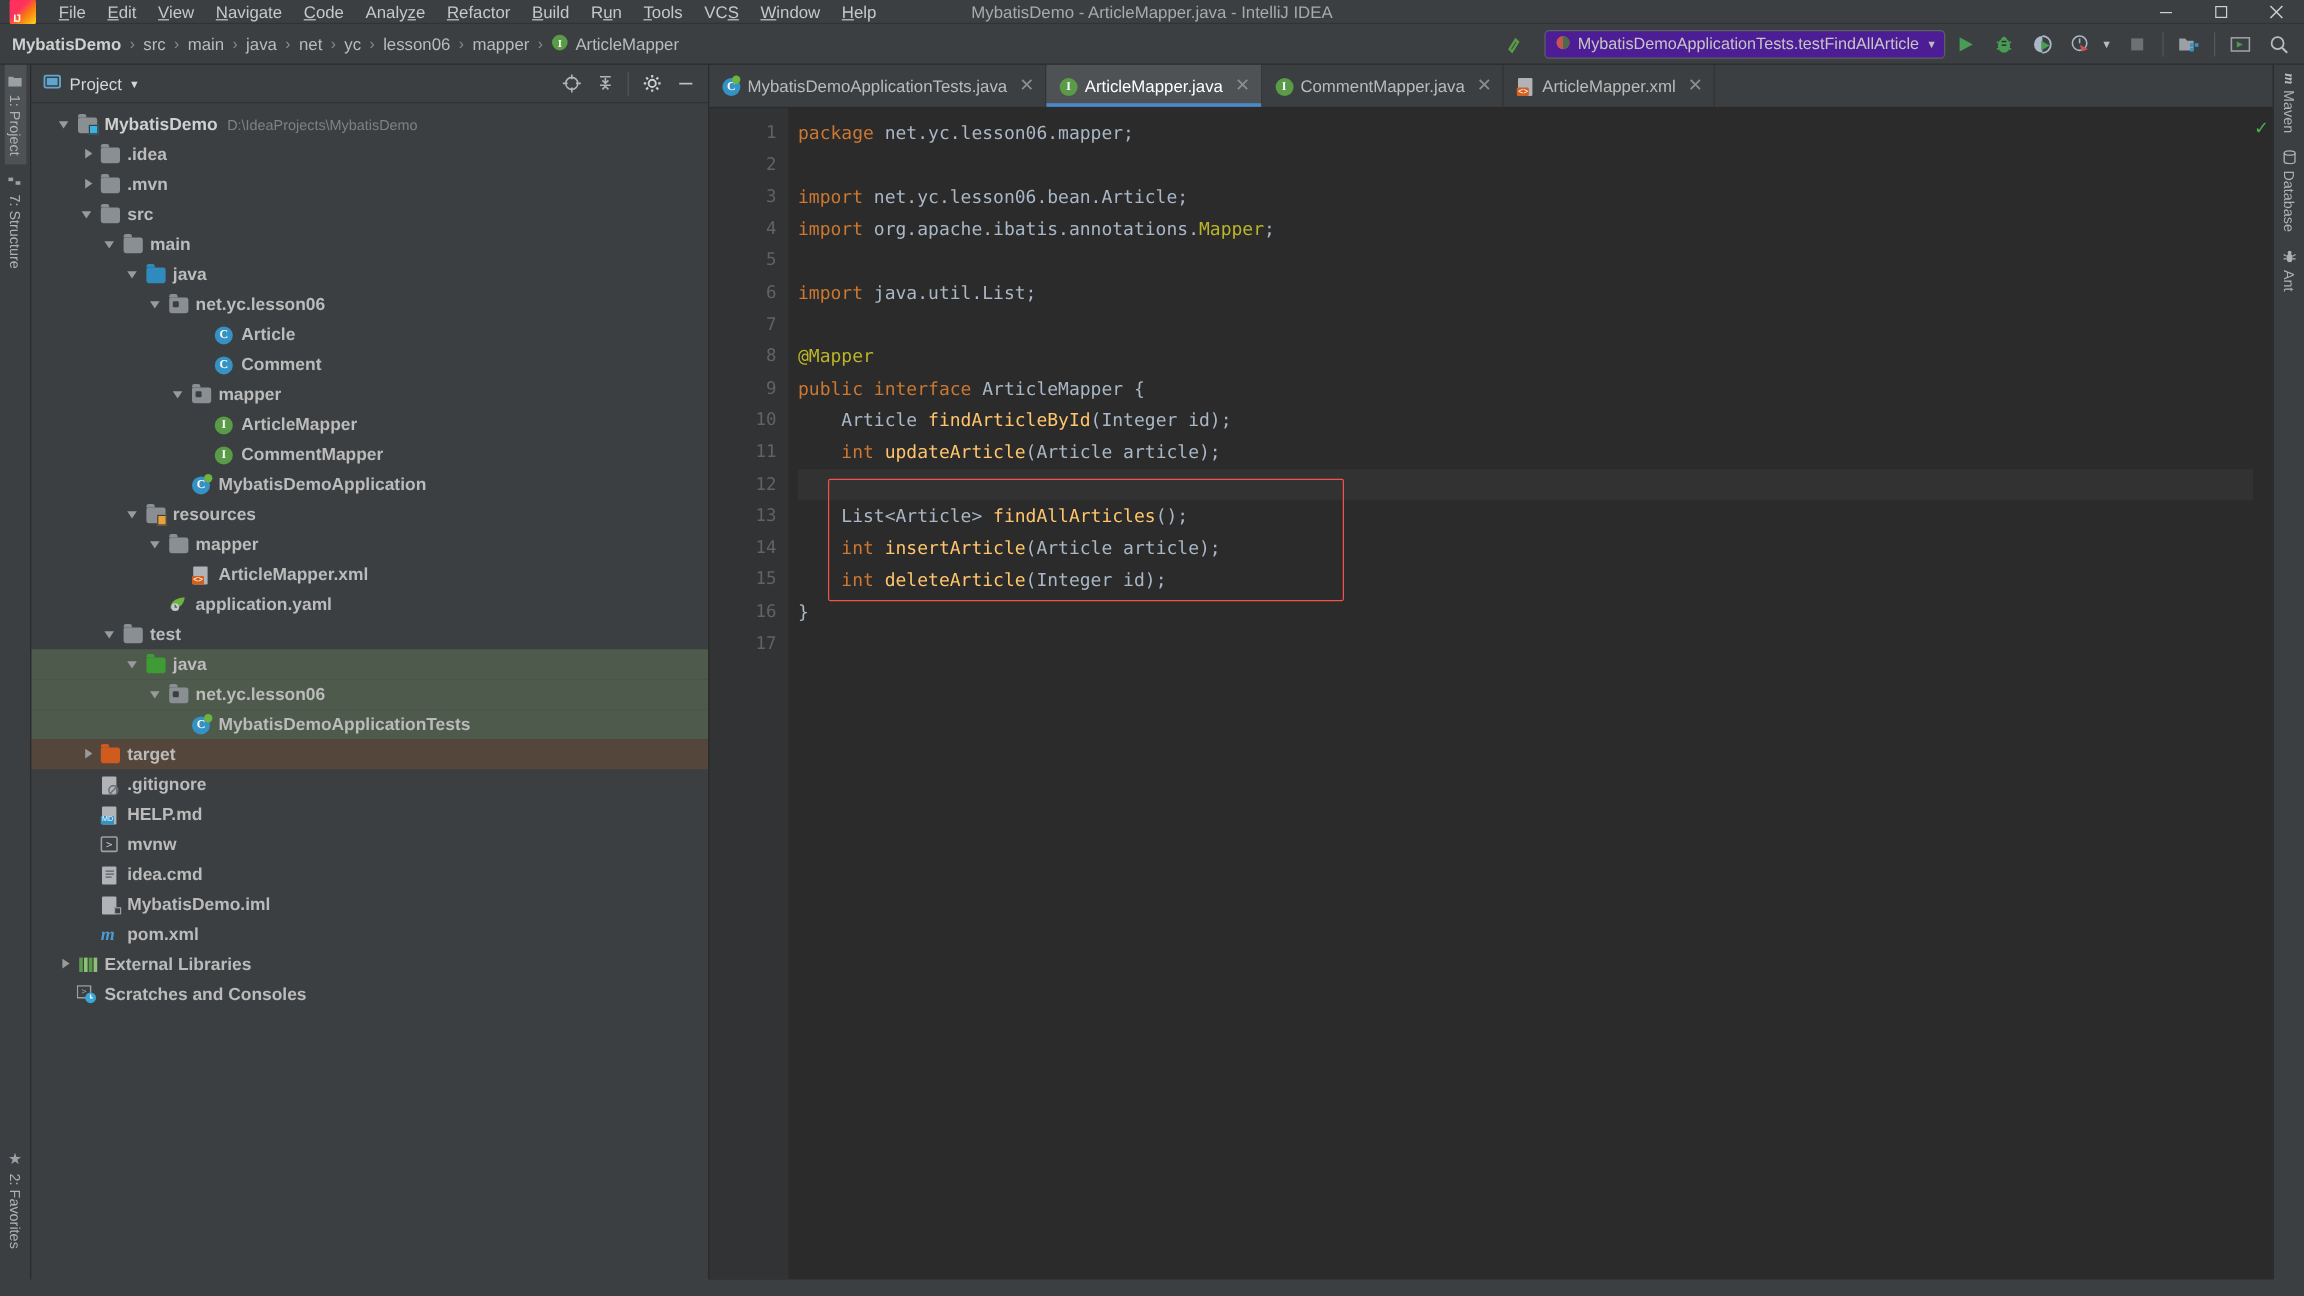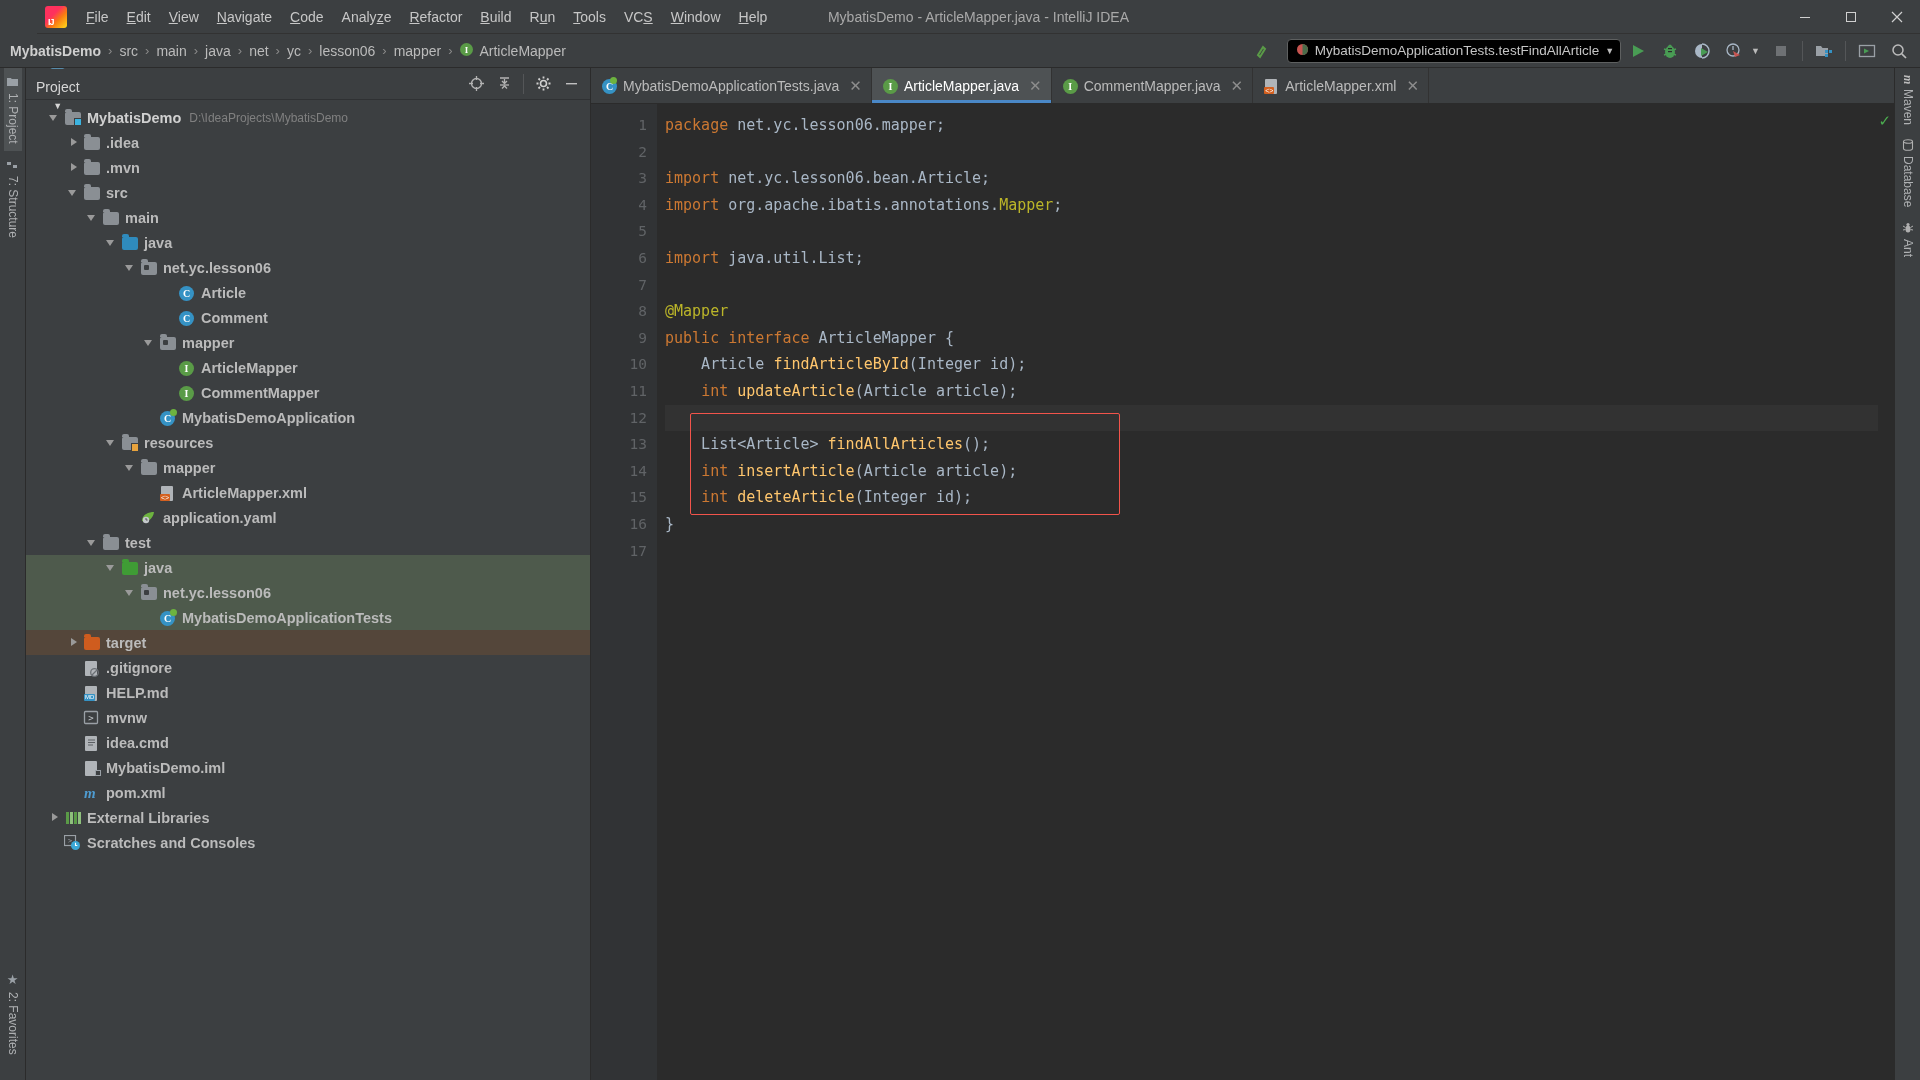--- a/index.html
+++ b/index.html
@@ -7,24 +7,23 @@
     width: 1920px; height: 1080px;
     background: #3c3f41;
     font-family: "Liberation Sans", sans-serif;
     overflow: hidden;
     -webkit-font-smoothing: antialiased;
   }
   #app { position: relative; width: 1920px; height: 1080px; background: #3c3f41; color: #bbbbbb; }
 
   
   .menubar {
-    height: 34px; display: flex; align-items: center;
+    height: 20px; display: flex; align-items: center;
     background: #3c3f41; position: relative;
     border-bottom: 1px solid #323232;
-    margin-left: 37px;
   }
   .ij-logo {
     width: 22px; height: 22px; margin-left: 8px; margin-right: 10px;
     border-radius: 3px; position: relative; flex: none;
     background: linear-gradient(135deg,#fe315d 0%,#fe315d 38%,#f97a12 62%,#ffdd1b 100%);
     overflow:hidden;
   }
   .ij-logo::after {
     content: "IJ"; position:absolute; left:3px; bottom:1px;
     font-size: 9px; font-weight: bold; color:#fff; letter-spacing:-1px;
@@ -50,21 +49,21 @@
     height: 34px; display: flex; align-items: center;
     background: #3c3f41; padding-left: 10px;
     border-bottom: 1px solid #2b2b2b; position: relative;
   }
   .crumb { display:flex; align-items:center; font-size:14px; color:#bbbbbb; }
   .crumb.bold { font-weight: bold; color:#cfcfcf; }
   .crumb-sep { color:#8a8a8a; margin: 0 7px; font-size: 13px; }
   .nav-right { margin-left:auto; display:flex; align-items:center; padding-right:6px; gap:2px; }
   .run-config {
     display:flex; align-items:center; gap:6px;
-    border:1px solid #5e6060; border-radius:4px; background:#000000;
+    border:1px solid #5e6060; border-radius:4px; background:#4c1d95;
     height:24px; padding:0 6px 0 8px; margin-left:8px; font-size:13.5px; color:#c5c5c5;
   }
   .toolbtn {
     width:30px; height:28px; display:flex; align-items:center; justify-content:center;
     border-radius:3px;
   }
   .tb-sep { width:1px; height:20px; background:#545658; margin:0 4px; }
 
   
   .body-row { display:flex; height: 1012px; }
@@ -85,21 +84,21 @@
 
   
   .project-panel {
     width: 565px; flex:none; background:#3c3f41;
     display:flex; flex-direction:column; border-right:1px solid #2b2b2b;
   }
   .panel-header {
     height: 32px; display:flex; align-items:center; padding:0 6px 0 10px;
     border-bottom: 1px solid #2f3133;
   }
-  .panel-title { font-size:14px; color:#d6d6d6; display:flex; align-items:center; gap:6px;flex-direction:column; }
+  .panel-title { font-size:14px; color:#d6d6d6; display:flex; align-items:center; gap:6px; }
   .panel-tools { margin-left:auto; display:flex; align-items:center; gap:2px; }
   .panel-tools .toolbtn { width:26px; height:24px; }
   .tree { flex:1; overflow:hidden; padding-top:5px; font-size:14.5px; }
   .trow {
     display:flex; align-items:center; height:25px; white-space:nowrap;
     color:#bbbbbb; padding-right:6px;
   }
   .trow.srcroot-test { background:#4e5a4c; }
   .trow.excluded { background:#54463a; }
   .arrow { width:13px; height:13px; flex:none; margin-right:3px; position:relative; }

